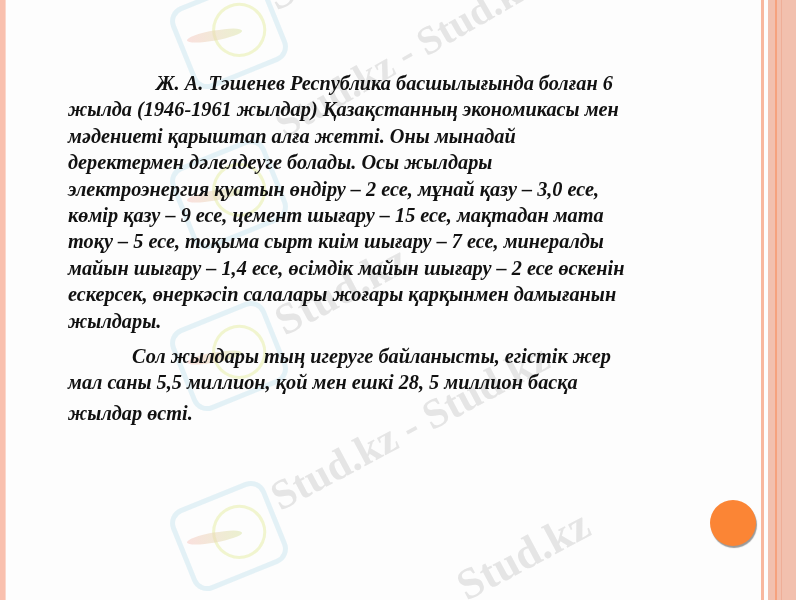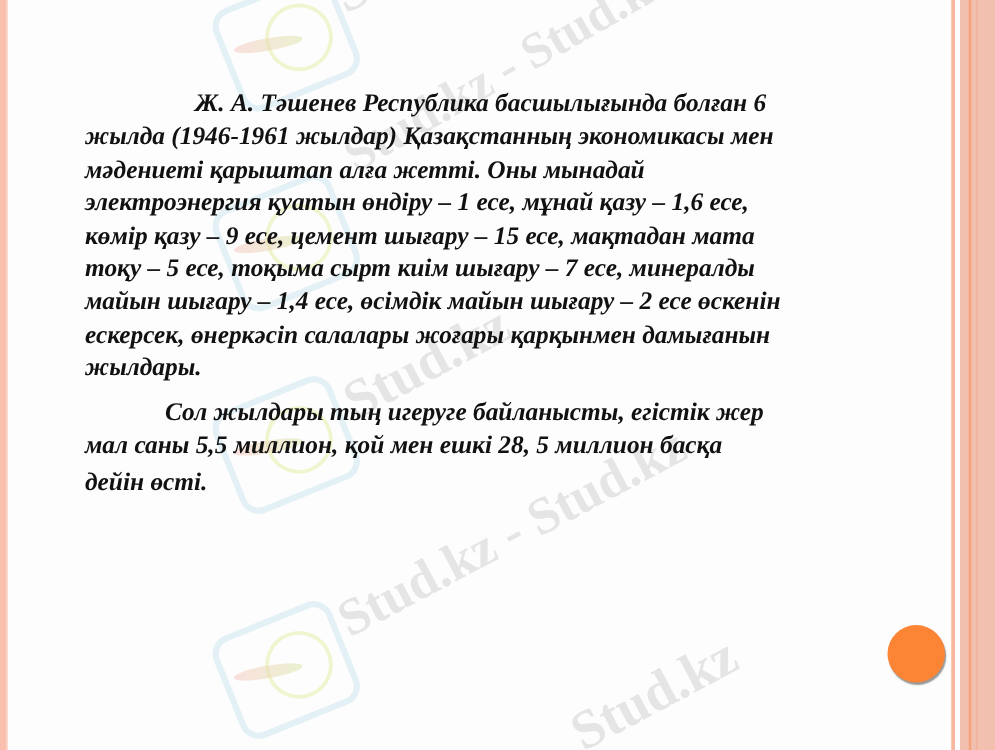--- a/index.html
+++ b/index.html
@@ -138,27 +138,28 @@
   <div class="wm-text" style="left:285px; top:472px; font-size:42px;">Stud.kz - Stud.kz</div>
   <div class="wm-text" style="left:472px; top:560px;">Stud.kz</div>
 
   <div class="orange-dot"></div>
 
   <div class="content">
     <p class="p1">
       <span class="line line-first">Ж. А. Тәшенев Республика басшылығында болған 6</span>
       <span class="line">жылда (1946-1961 жылдар) Қазақстанның экономикасы мен</span>
       <span class="line">мәдениеті қарыштап алға жетті. Оны мынадай</span>
-      <span class="line">электроэнергия қуатын өндіру – 1 есе, мұнай қазу – 1,6 есе,</span>
+      <span class="line">деректермен дәлелдеуге болады. Осы жылдары</span>
+      <span class="line">электроэнергия қуатын өндіру – 2 есе, мұнай қазу – 3,0 есе,</span>
       <span class="line">көмір қазу – 9 есе, цемент шығару – 15 есе, мақтадан мата</span>
       <span class="line">тоқу – 5 есе, тоқыма сырт киім шығару – 7 есе, минералды</span>
       <span class="line">майын шығару – 1,4 есе, өсімдік майын шығару – 2 есе өскенін</span>
       <span class="line">ескерсек, өнеркәсіп салалары жоғары қарқынмен дамығанын</span>
       <span class="line">жылдары.</span>
     </p>
     <p class="p2">
       <span class="line line-first">Сол жылдары тың игеруге байланысты, егістік жер</span>
       <span class="line">мал саны 5,5 миллион, қой мен ешкі 28, 5 миллион басқа</span>
-      <span class="line line-last">дейін өсті.</span>
+      <span class="line line-last">жылдар өсті.</span>
     </p>
   </div>
 
 </div>
 
 </body></html>

